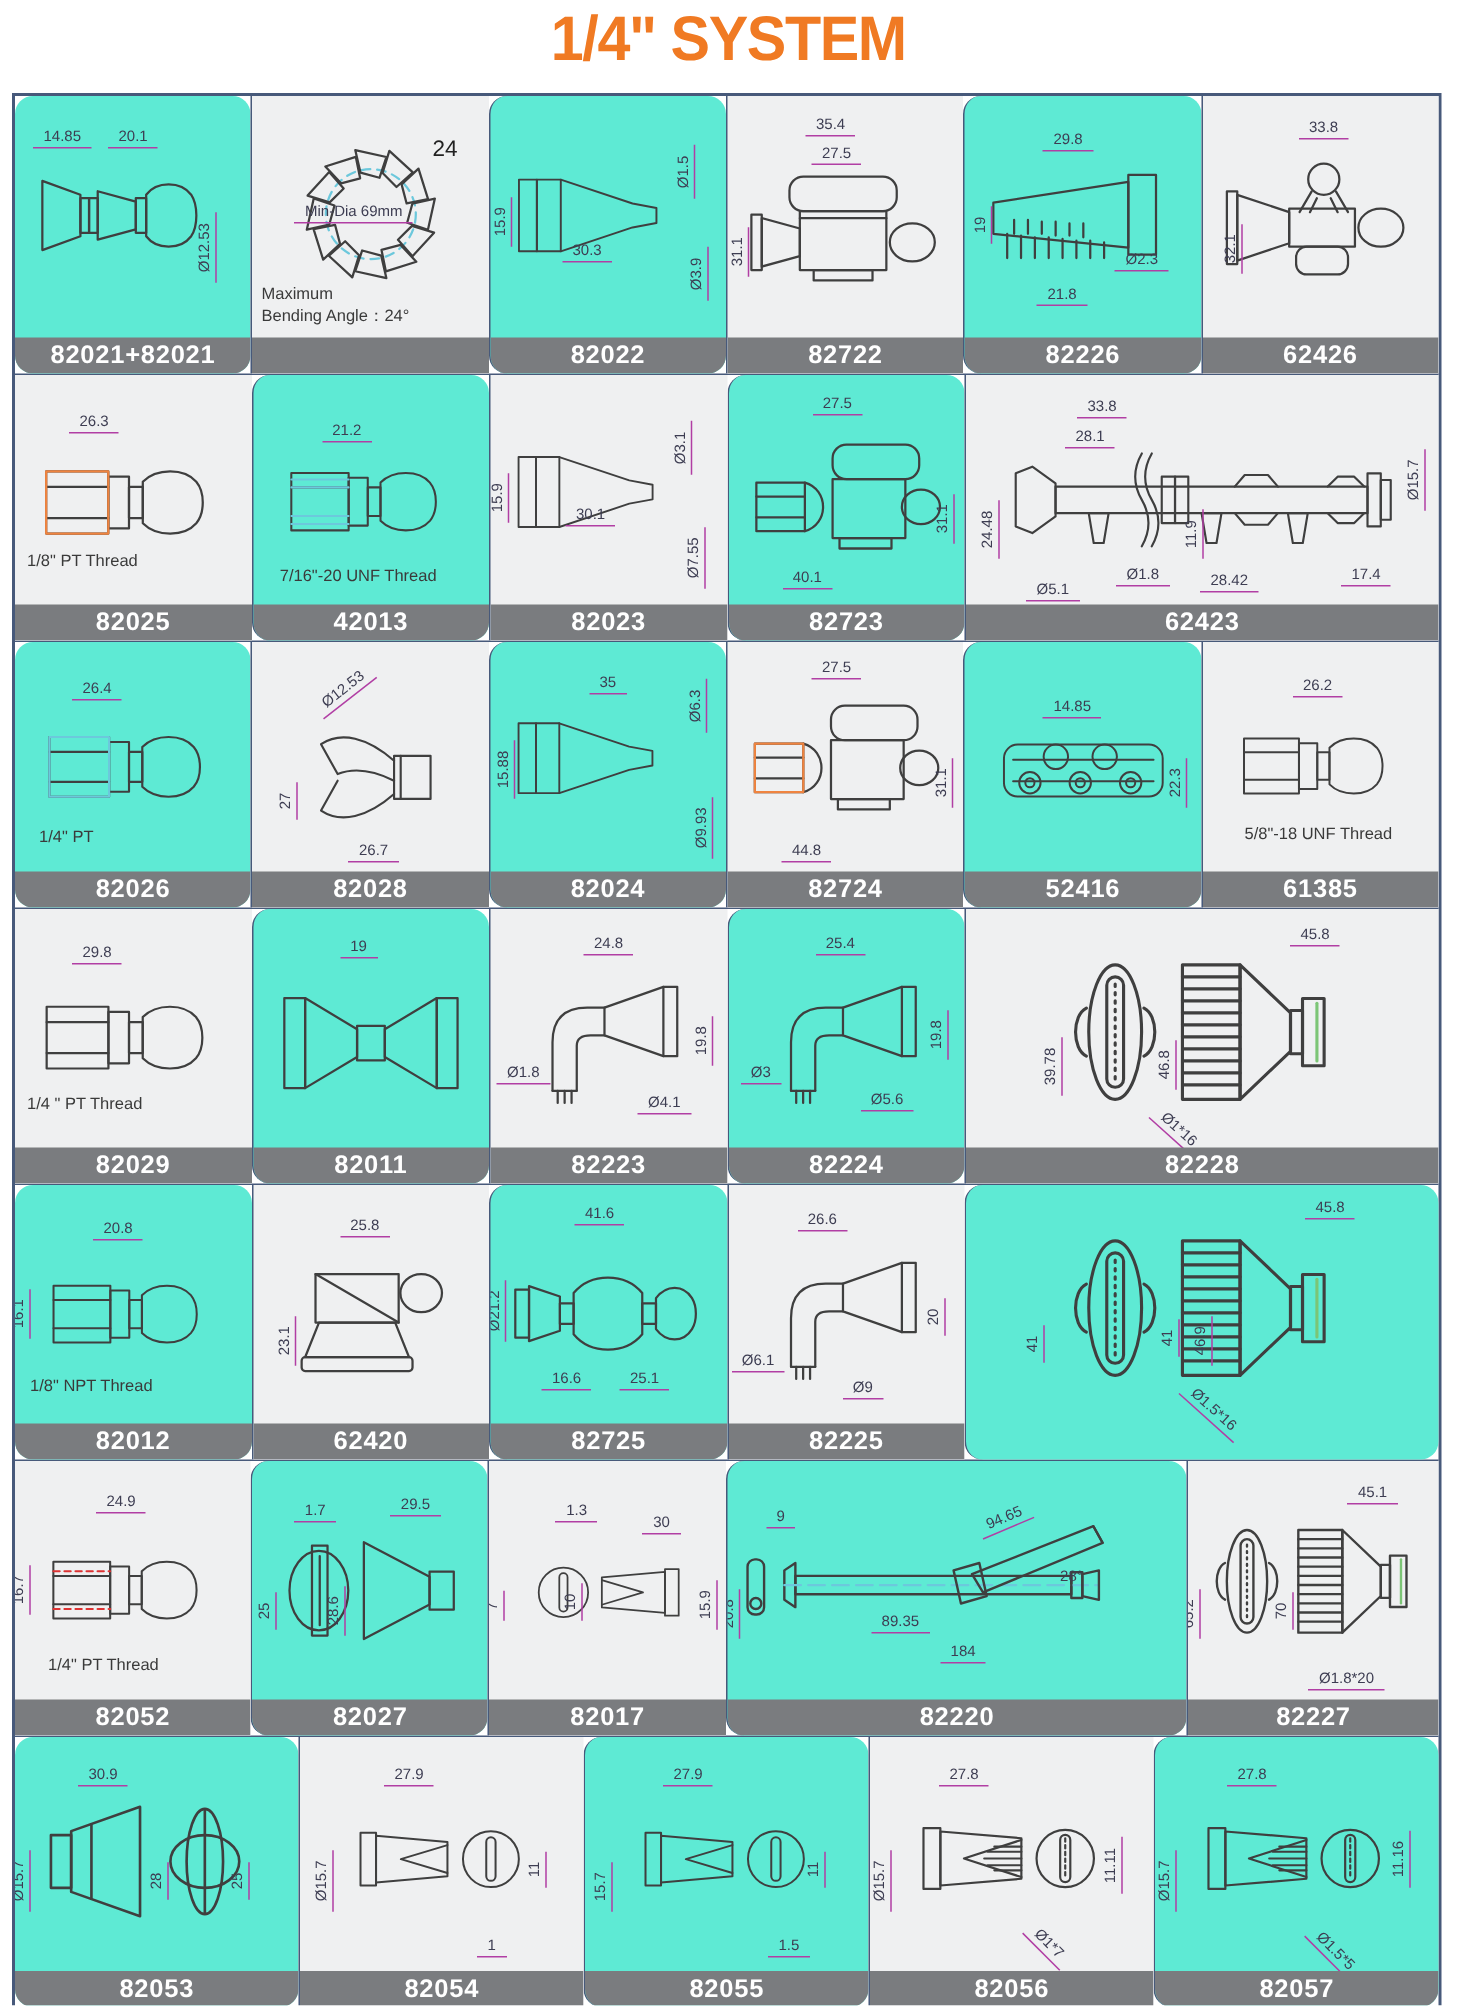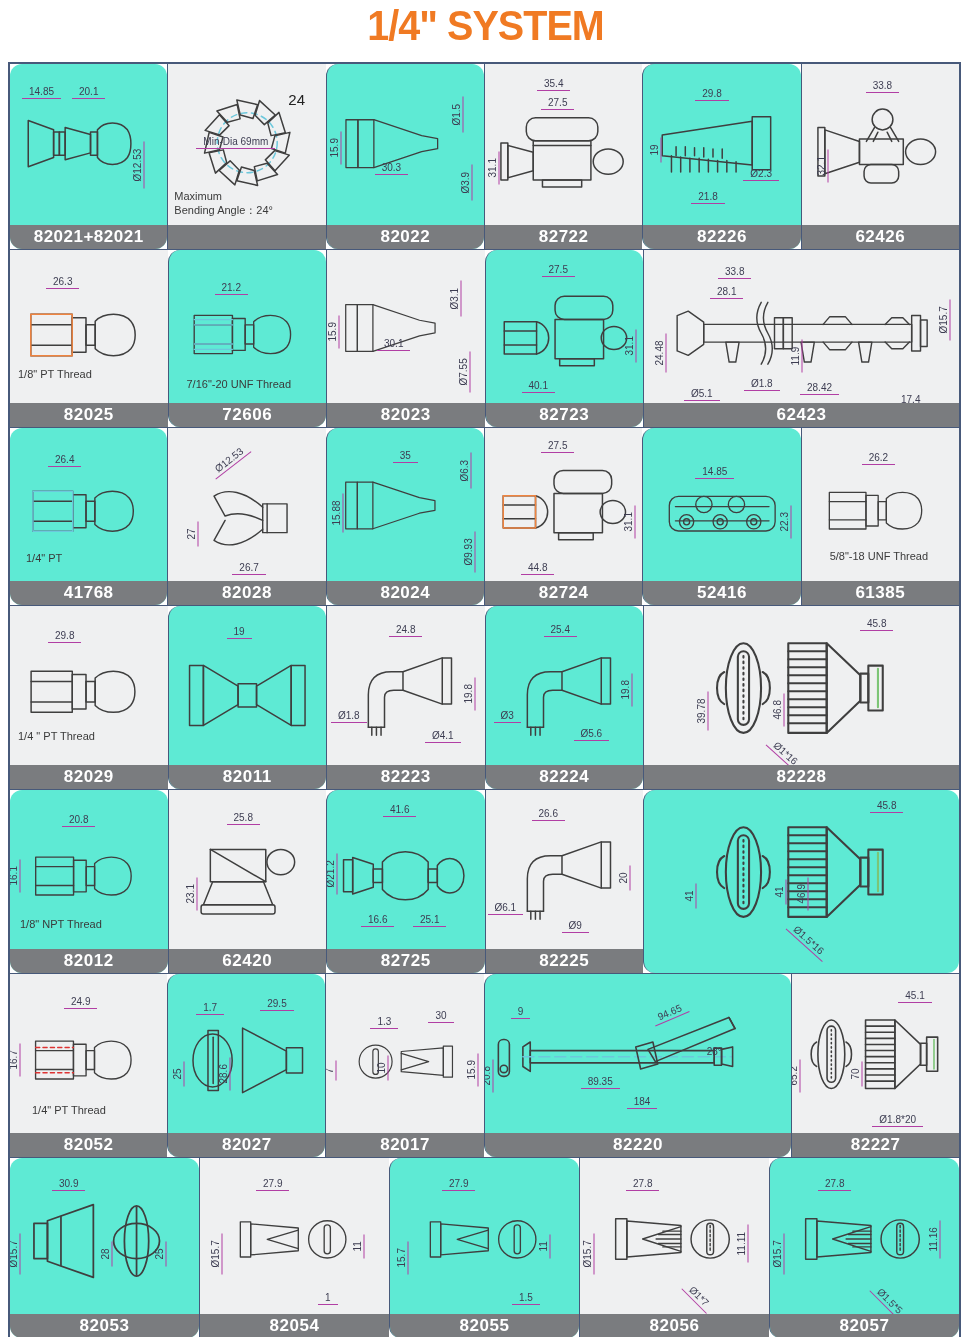--- a/index.html
+++ b/index.html
@@ -294,21 +294,21 @@
         <span class="note" style="left:8px;top:118px">1/8" PT Thread</span>
         <div class="bar">82025</div>
       </div>
       <div class="cell bg-d" style="flex:1">
         <svg class="draw" style="top:24%;height:48%" viewBox="0 0 120 80">
             <use href="#s-coupler"></use>
             <path d="M10 26 H46 M10 31 H46 M10 49 H46 M10 54 H46" style="stroke:#6cc8dc"></path>
           </svg>
         <span class="d dh" style="left:46px;top:32px">21.2</span>
         <span class="note" style="left:18px;top:128px">7/16"-20 UNF Thread</span>
-        <div class="bar">72606</div>
+        <div class="bar">42013</div>
       </div>
       <div class="cell bg-l" style="flex:1">
         <svg class="draw" style="width:74%;top:18%;height:52%" viewBox="0 0 120 80">
             <use href="#s-nozzle"></use>
           </svg>
         <span class="d dv" style="left:6px;top:92px">15.9</span>
         <span class="d dh" style="left:50px;top:88px">30.1</span>
         <span class="d dv" style="left:128px;top:60px">Ø3.1</span>
         <span class="d dv" style="left:137px;top:136px">Ø7.55</span>
         <div class="bar">82023</div>
@@ -327,34 +327,34 @@
             <use href="#s-manifold"></use>
           </svg>
         <span class="d dh" style="left:74px;top:16px">33.8</span>
         <span class="d dh" style="left:66px;top:36px">28.1</span>
         <span class="d dv" style="left:300px;top:84px">Ø15.7</span>
         <span class="d dv" style="left:16px;top:116px">24.48</span>
         <span class="d dv" style="left:152px;top:116px">11.9</span>
         <span class="d dh" style="left:40px;top:138px">Ø5.1</span>
         <span class="d dh" style="left:100px;top:128px">Ø1.8</span>
         <span class="d dh" style="left:156px;top:132px">28.42</span>
-        <span class="d dh" style="left:250px;top:144px">17.4</span>
+        <span class="d dh" style="left:250px;top:128px">17.4</span>
         <div class="bar">62423</div>
       </div>
     </div>
 
     <div class="row" style="height:177px">
       <div class="cell bg-d" style="flex:1">
         <svg class="draw" style="top:22%;height:50%" viewBox="0 0 120 80">
             <use href="#s-coupler"></use>
             <rect x="10" y="22" width="36" height="36" style="stroke:#6cc8dc"></rect>
           </svg>
         <span class="d dh" style="left:38px;top:26px">26.4</span>
         <span class="note" style="left:16px;top:124px">1/4"  PT</span>
-        <div class="bar">41768</div>
+        <div class="bar">82026</div>
       </div>
       <div class="cell bg-l" style="flex:1">
         <svg class="draw" style="top:26%;height:50%" viewBox="0 0 120 80">
             <use href="#s-y"></use>
           </svg>
         <span class="d dd" style="left:44px;top:40px;transform:rotate(-38deg)">Ø12.53</span>
         <span class="d dv" style="left:24px;top:112px">27</span>
         <span class="d dh" style="left:64px;top:134px">26.7</span>
         <div class="bar">82028</div>
       </div>
@@ -512,21 +512,21 @@
         <span class="d dh" style="left:28px;top:28px">1.7</span>
         <span class="d dv" style="left:10px;top:106px">25</span>
         <span class="d dh" style="left:92px;top:24px">29.5</span>
         <span class="d dv" style="left:56px;top:110px">28.6</span>
         <div class="bar">82027</div>
       </div>
       <div class="cell bg-l" style="flex:1">
         <svg class="draw" style="left:10%;width:80%;top:28%;height:40%" viewBox="0 0 120 80">
             <use href="#s-flat" transform="translate(120 0) scale(-1 1)"></use>
           </svg>
-        <span class="d dh" style="left:44px;top:42px">1.3</span>
+        <span class="d dh" style="left:44px;top:28px">1.3</span>
         <span class="d dh" style="left:102px;top:36px">30</span>
         <span class="d dv" style="left:4px;top:100px">7</span>
         <span class="d dv" style="left:56px;top:100px">10</span>
         <span class="d dv" style="left:146px;top:106px">15.9</span>
         <div class="bar">82017</div>
       </div>
       <div class="cell bg-d" style="flex:1.95">
         <svg class="draw" style="left:2%;width:96%;top:14%;height:62%" viewBox="0 0 240 80">
             <use href="#s-wand"></use>
           </svg>

